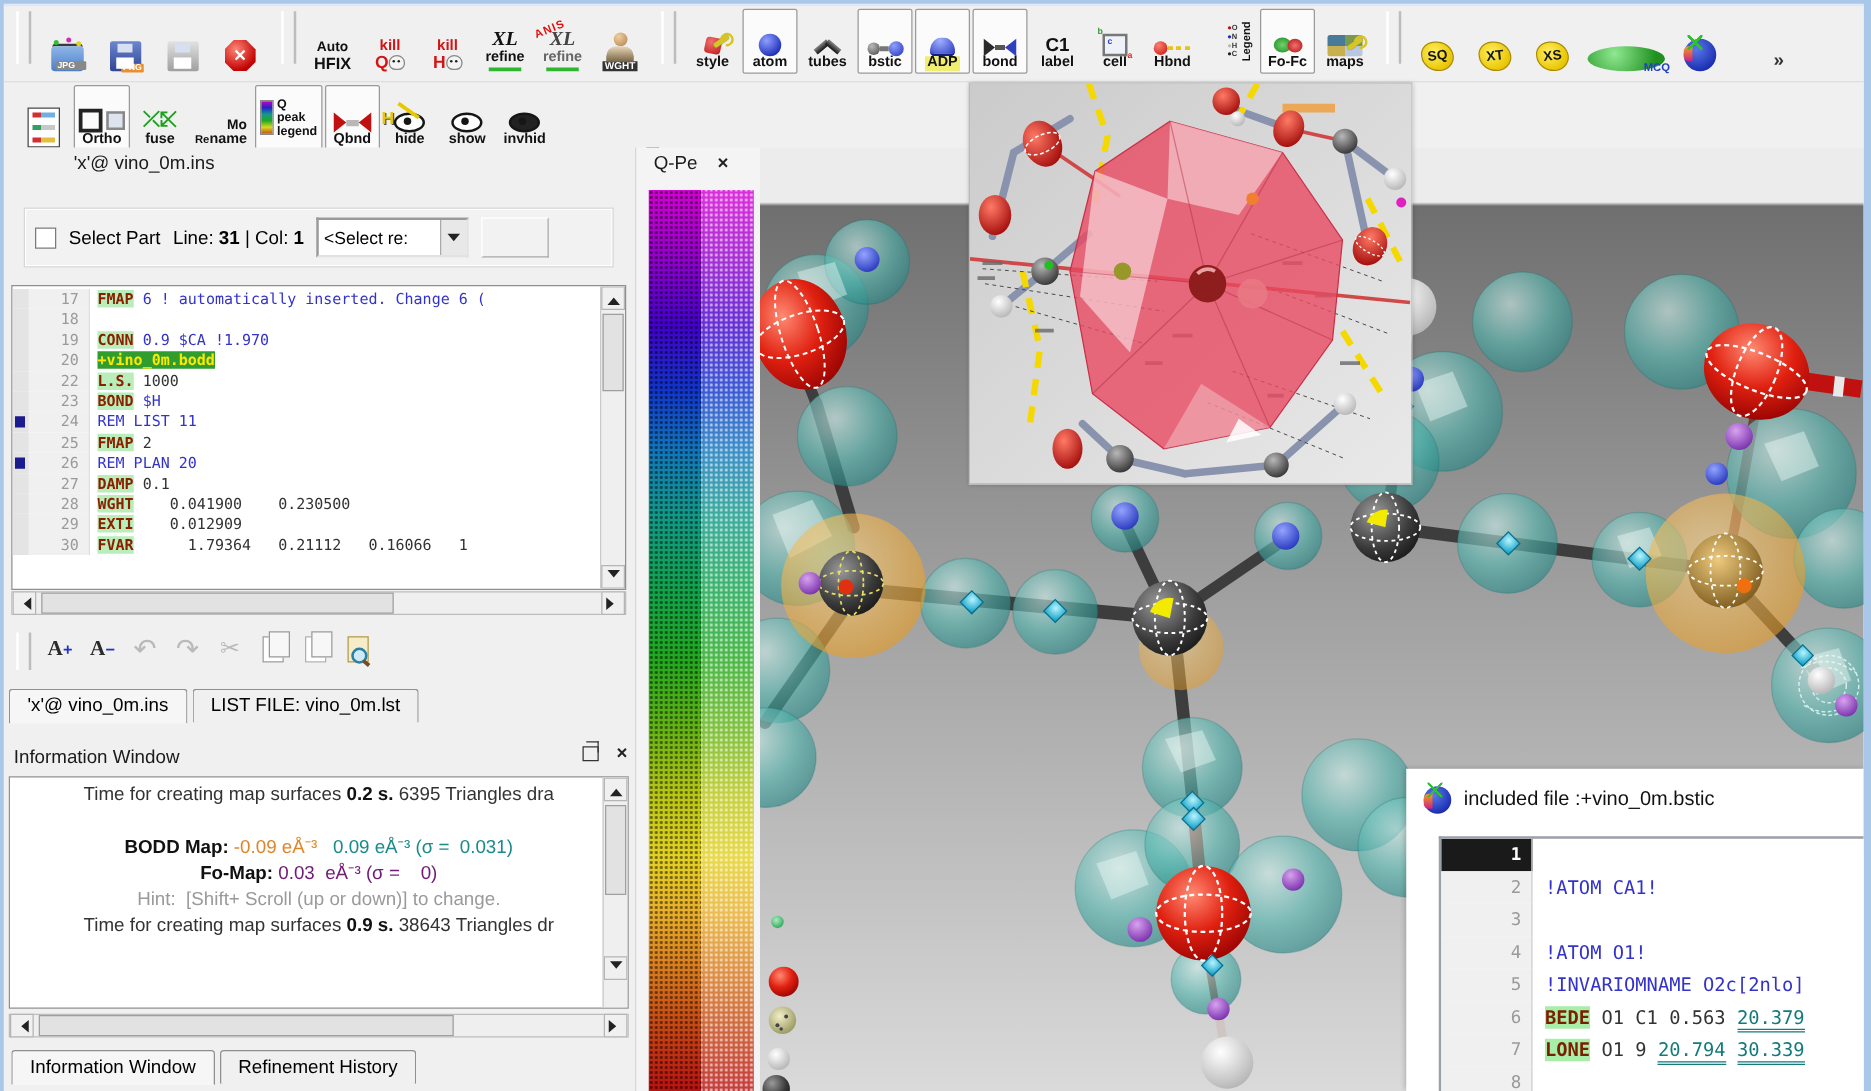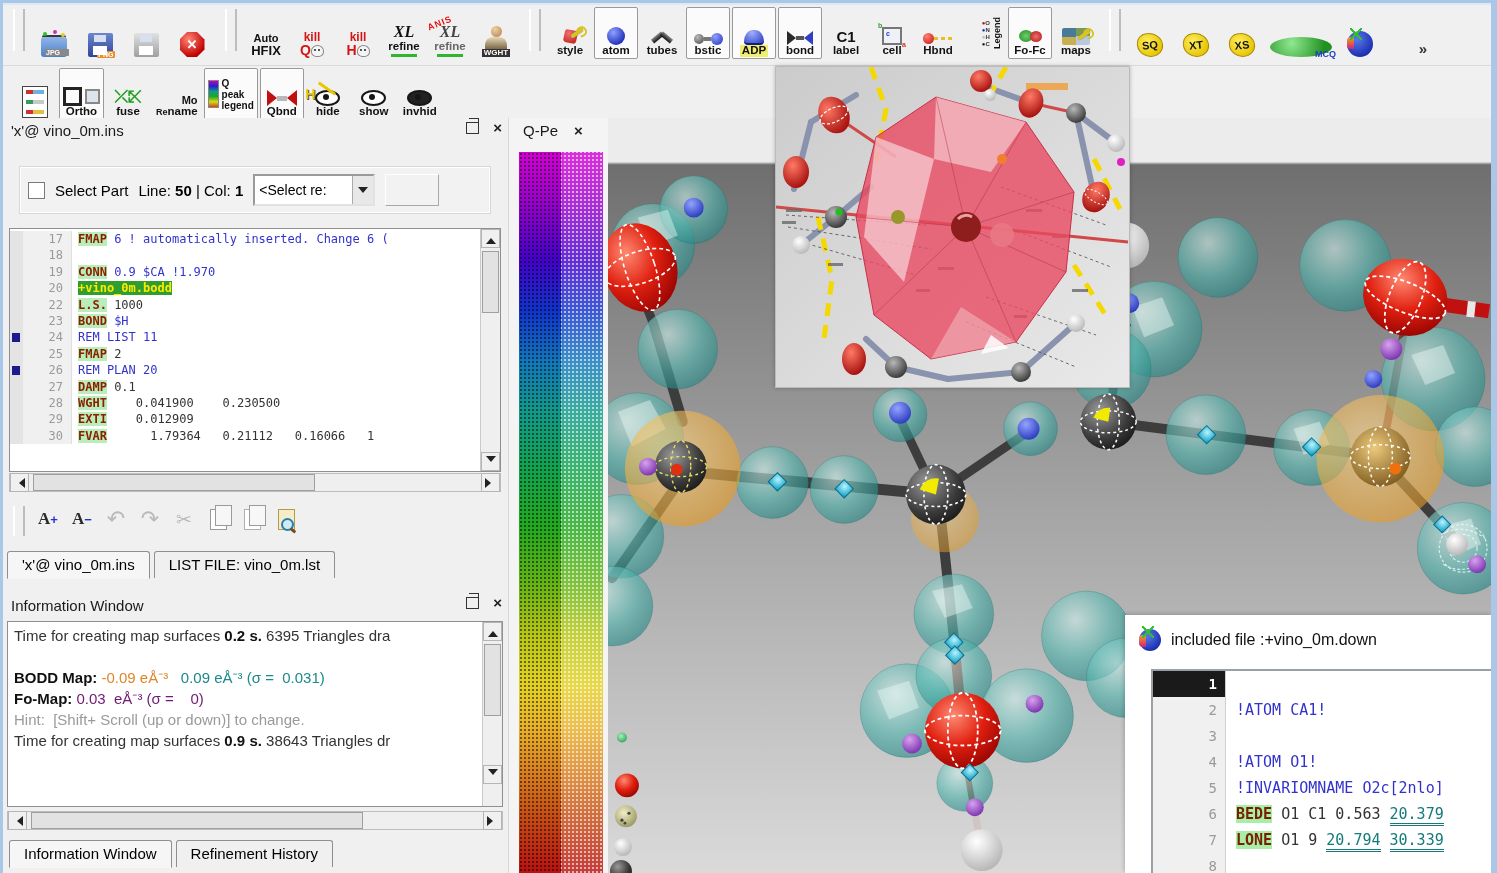--- a/index.html
+++ b/index.html
@@ -84,21 +84,21 @@
   .afont .pm{color:#2233cc;font:700 13px "Liberation Sans",sans-serif;}
   .pagei{width:15px;height:19px;background:#fff;border:1.5px solid #9a9a9a;position:relative;}
   .pagei.b:before{content:"";position:absolute;left:4px;top:-5px;width:15px;height:19px;background:#f7f7f7;border:1.5px solid #9a9a9a;}
   .mag{position:absolute;right:0;bottom:-2px;width:9px;height:9px;border:2.5px solid #2a7fa8;border-radius:50%;background:#cfeaf4;}
   .mag:before{content:"";position:absolute;right:-4px;bottom:-3px;width:6px;height:3px;background:#7a4a20;transform:rotate(40deg);}
   
   .tabs{position:absolute;display:flex;align-items:flex-end;}
   .tab{font-size:15px;padding:4px 14px 5px;border:1px solid #8f8f8f;border-bottom:none;background:#f0f0f0;border-radius:3px 3px 0 0;margin-right:4px;white-space:nowrap;}
   .tab.active{background:#f6f6f6;border-bottom:1px solid #f6f6f6;position:relative;top:1px;}
   
-  .infobox{position:absolute;left:4px;top:28px;width:496px;height:186px;background:#fff;border:1px solid #8f8f8f;box-sizing:border-box;overflow:hidden;font-size:15px;padding:3px 6px;}
+  .infobox{position:absolute;left:4px;top:28px;width:496px;height:186px;background:#fff;border:1px solid #8f8f8f;box-sizing:border-box;overflow:hidden;font-size:15px;padding:3px 6px;text-align:center;}
   .irow{min-height:21px;line-height:21px;white-space:pre-wrap;}
   .s-orange{color:#e0862a;}
   .s-teal{color:#1b8a8a;}
   .s-blue{color:#701a75;}
   .s-hint{color:#9a9a9a;}
   
   #qpe{left:505px;top:115px;width:100px;bottom:0;background:#f4f4f4;border-left:1px solid #d8d8d8;}
   .gradwrap{position:absolute;left:10px;top:34px;width:84px;bottom:0;display:flex;}
   .gcol{flex:1;position:relative;background:linear-gradient(to bottom,#d400d4 0%,#9900cc 7%,#4400cc 15%,#1133cc 22%,#1177bb 29%,#11998a 36%,#11a34f 44%,#22a81f 52%,#66b414 60%,#b8c614 67%,#e3d122 74%,#e8b02a 80%,#d97f1f 86%,#c64e14 92%,#b81111 100%);}
   .gcol.l:after{content:"";position:absolute;inset:0;background-image:radial-gradient(rgba(0,0,0,.5) 1px,transparent 1.4px);background-size:4px 4px;}
@@ -347,33 +347,33 @@
     <span class="tbtn">
       <span class="ic eye"></span>
       <span class="lbl">show</span>
     </span>
     <span class="tbtn">
       <span class="ic eye" style="background:#222;"></span>
       <span class="lbl">invhid</span>
     </span>
   </div>
 
-  <div class="dock" style="left:0;top:115px;width:505px;height:475px;">
+  <div class="dock" style="left:0;top:115px;width:505px;height:475px;padding-left:48px;">
     <div class="dtitle">
       <span>'x'@ vino_0m.ins</span>
       <span class="dbtns">
         <span class="restore"></span>
         <span class="xclose">×</span>
       </span>
     </div>
     <div class="ctrlbox raised">
       <span class="chk"></span>
       <span style="font-size:15px;">Select Part</span>
       <span class="linecol">
-        <span>Line:</span> <b>50</b> <span>|</span> <span>Col:</span> <b>1</b>
+        <span>Line:</span> <b>31</b> <span>|</span> <span>Col:</span> <b>1</b>
       </span>
       <span class="combo">
         <span class="val">&lt;Select re:</span>
         <span class="drop">
             <b class="tri-d" style="border-top-color:#222;"></b>
           </span>
       </span>
       <span class="raised" style="width:52px;height:30px;"></span>
     </div>
     <div class="codebox">
@@ -821,21 +821,21 @@
       <path d="M182,152 a11,11 0 0,1 14,-2" stroke="#e8a0a0" stroke-width="3" fill="none"></path>
       <circle cx="226" cy="168" r="12" fill="#e87884" fill-opacity="0.9"></circle>
       <circle cx="122" cy="150" r="7" fill="#97972a"></circle>
       <circle cx="226" cy="92" r="5" fill="#f08030"></circle>
     </svg>
   </div>
 
   <div id="bodd">
     <div class="boddtitle">
       <span class="slogo"></span>
-      <span>included file :+vino_0m.down</span>
+      <span>included file :+vino_0m.bstic</span>
     </div>
     <div class="boddbox">
       <div id="bodd-lines">
           <div class="crow"><span class="lnum act">1</span><span class="ltext"></span></div>
           <div class="crow"><span class="lnum">2</span><span class="ltext"><span class="s-cm">!ATOM CA1!</span></span></div>
           <div class="crow"><span class="lnum">3</span><span class="ltext"></span></div>
           <div class="crow"><span class="lnum">4</span><span class="ltext"><span class="s-cm">!ATOM O1!</span></span></div>
           <div class="crow"><span class="lnum">5</span><span class="ltext"><span class="s-cm">!INVARIOMNAME O2c[2nlo]</span></span></div>
           <div class="crow"><span class="lnum">6</span><span class="ltext"><span class="s-kw">BEDE</span><span class="s-pl"> O1 C1 0.563 </span><span class="s-tu">20.379</span></span></div>
           <div class="crow"><span class="lnum">7</span><span class="ltext"><span class="s-kw">LONE</span><span class="s-pl"> O1 9 </span><span class="s-tu">20.794</span><span class="s-pl"> </span><span class="s-tu">30.339</span></span></div>

